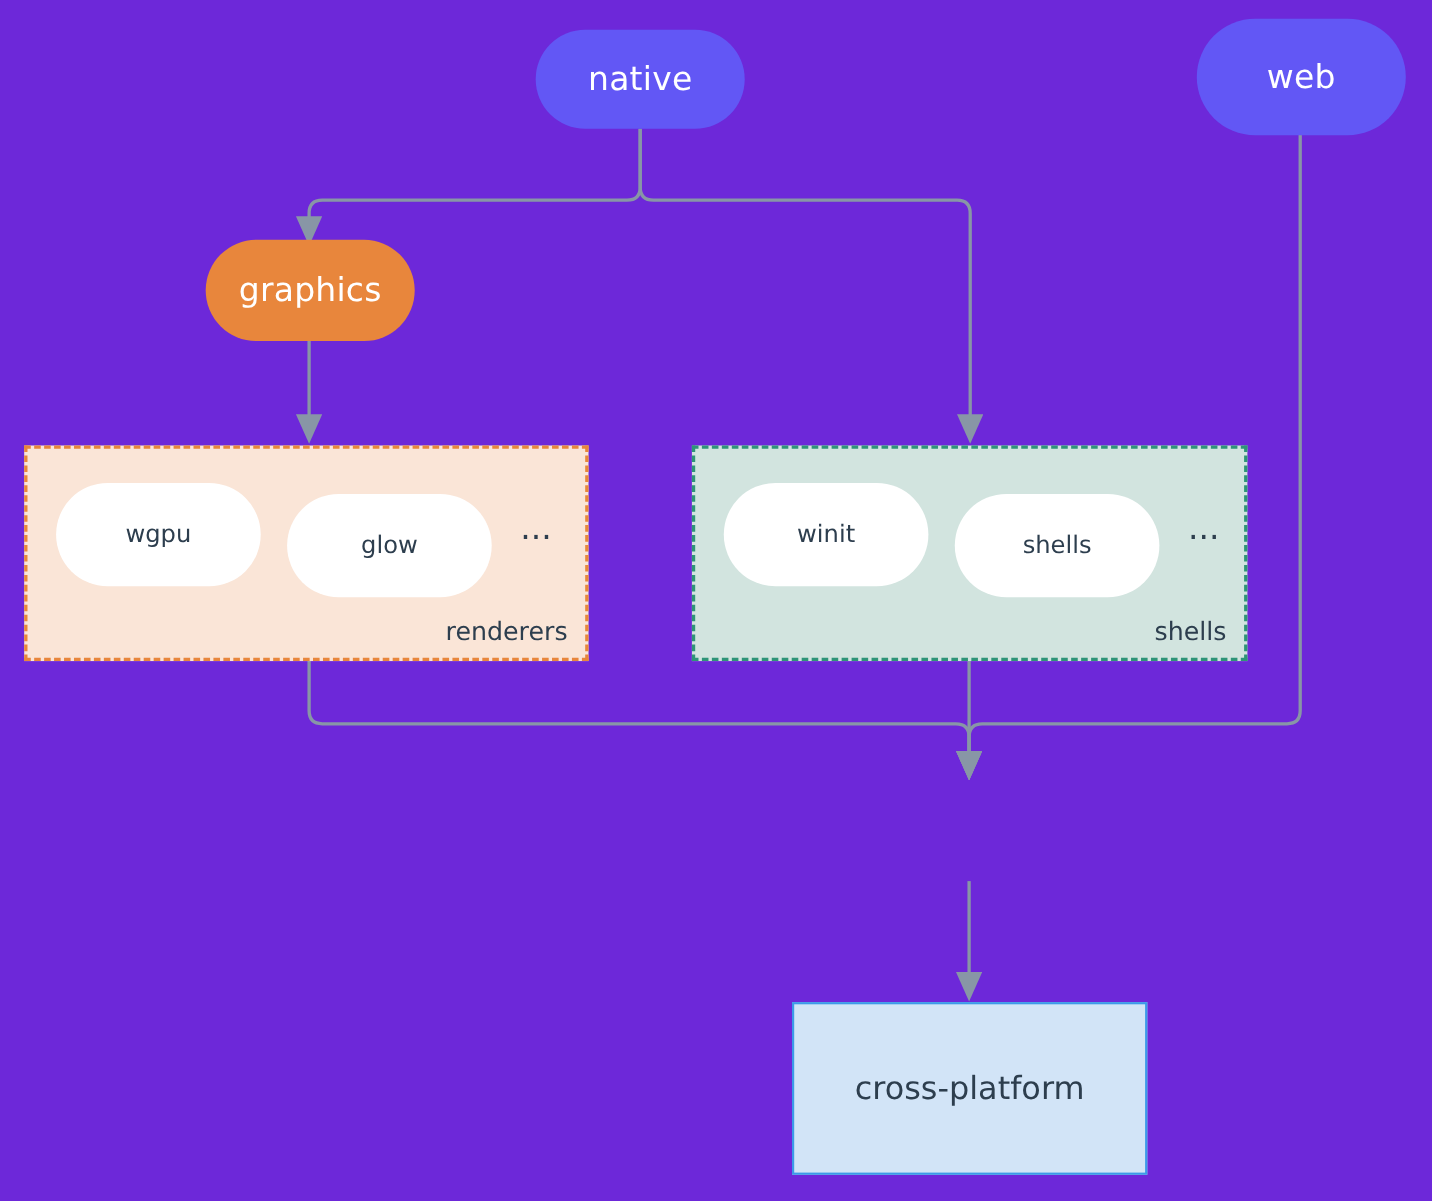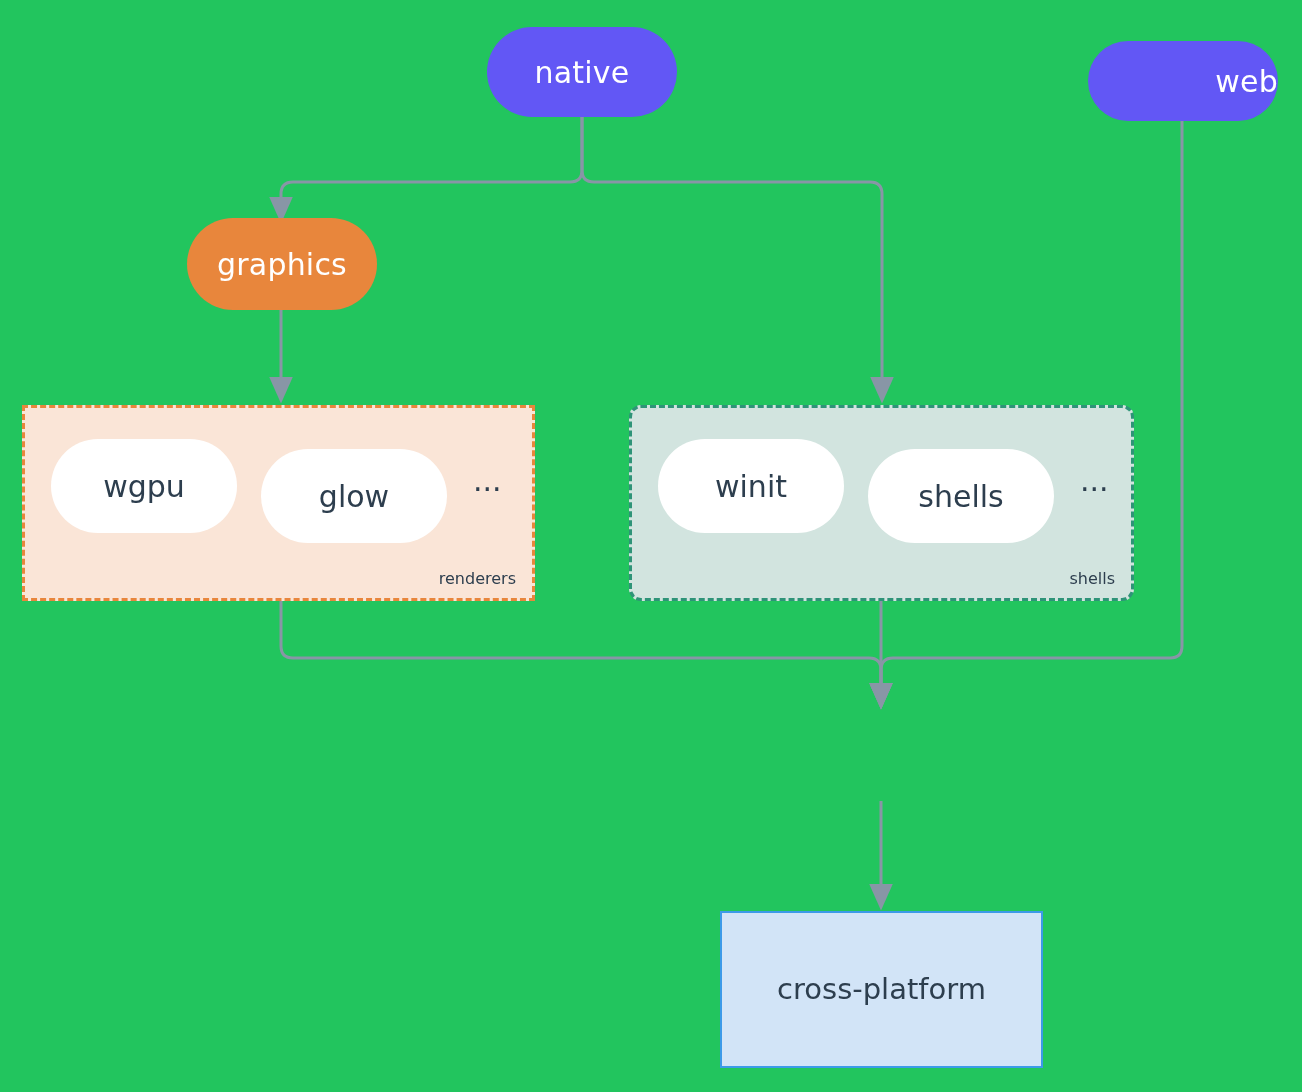--- a/index.html
+++ b/index.html
@@ -5,21 +5,21 @@
 <style>
   html, body {
     margin: 0;
     padding: 0;
     background: #000000;
   }
   #canvas {
     position: relative;
     width: 1302px;
     height: 1092px;
-    background: #22c55e;
+    background: #6d28d9;
     overflow: hidden;
     font-family: "DejaVu Sans", "Liberation Sans", sans-serif;
   }
   #edges {
     position: absolute;
     left: 0;
     top: 0;
     width: 1302px;
     height: 1092px;
     pointer-events: none;
@@ -41,25 +41,24 @@
   }
   .pill-native {
     left: 487px;
     top: 27px;
     width: 190px;
     height: 90px;
     background: #6257F5;
   }
   .pill-web {
     left: 1088px;
-    top: 41px;
-    width: 190px;
-    height: 80px;
+    top: 17px;
+    width: 190px;
+    height: 106px;
     background: #6257F5;
-    justify-content: flex-end;
   }
   .pill-graphics {
     left: 187px;
     top: 218px;
     width: 190px;
     height: 92px;
     background: #E8863C;
   }
   .pill-iced {
     left: 786px;
@@ -83,62 +82,61 @@
     background: #FAE5D7;
     border-color: #E8863C;
   }
   .group-shells {
     left: 629px;
     top: 405px;
     width: 505px;
     height: 196px;
     background: #D2E4DF;
     border-color: #2E9478;
-    border-radius: 12px;
   }
   .group-row {
     position: absolute;
     left: 0;
     top: 21px;
     width: 100%;
     display: flex;
     align-items: center;
     box-sizing: border-box;
     padding-left: 26px;
   }
   .chip {
     height: 94px;
     min-width: 186px;
     background: #FFFFFF;
     border-radius: 999px;
     display: flex;
     align-items: center;
     justify-content: center;
     color: #2D3E4E;
-    font-size: 30px;
+    font-size: 22px;
     box-sizing: border-box;
     padding: 0 26px;
   }
   .chip + .chip {
     margin-left: 24px;
     margin-top: 20px;
   }
   .ellipsis {
     color: #2D3E4E;
     font-size: 30px;
     margin-left: 26px;
     line-height: 1;
     padding-bottom: 10px;
   }
   .group-label {
     position: absolute;
     right: 16px;
     bottom: 10px;
     color: #2D3E4E;
-    font-size: 16px;
+    font-size: 23px;
   }
   
   .rect-app {
     position: absolute;
     left: 720px;
     top: 911px;
     width: 323px;
     height: 157px;
     background: #D2E4F7;
     border: 2px solid #3C9AE8;

